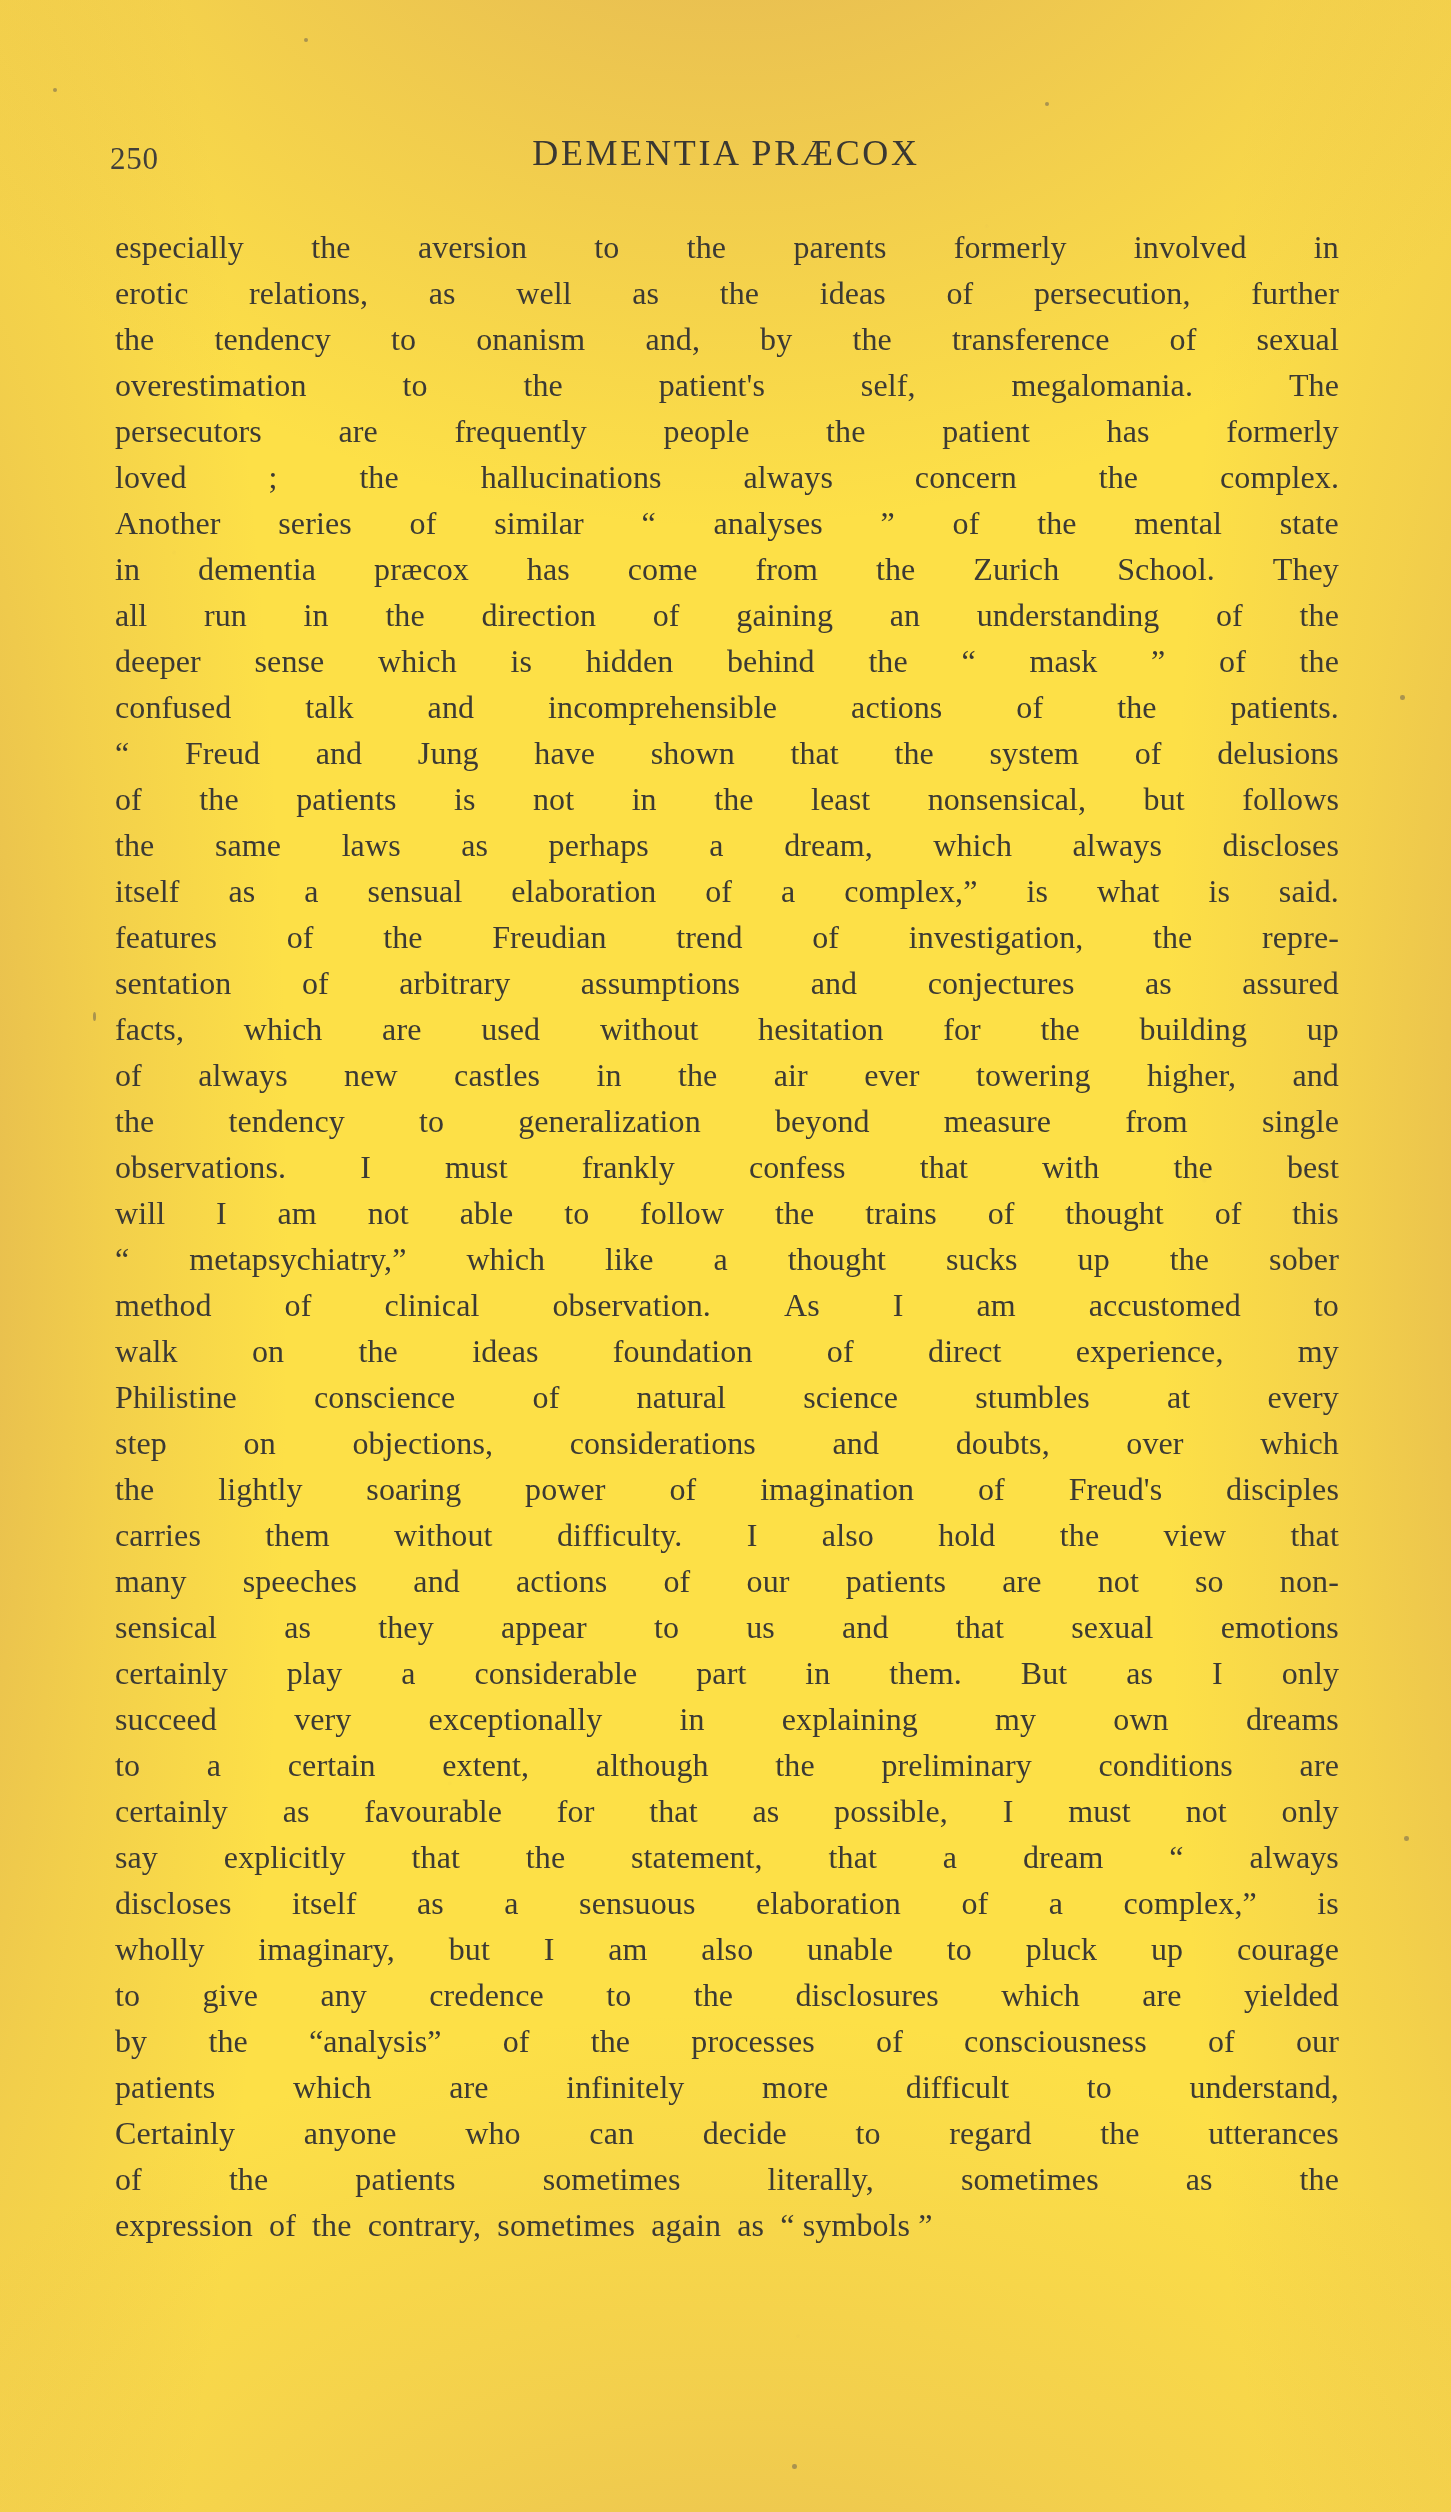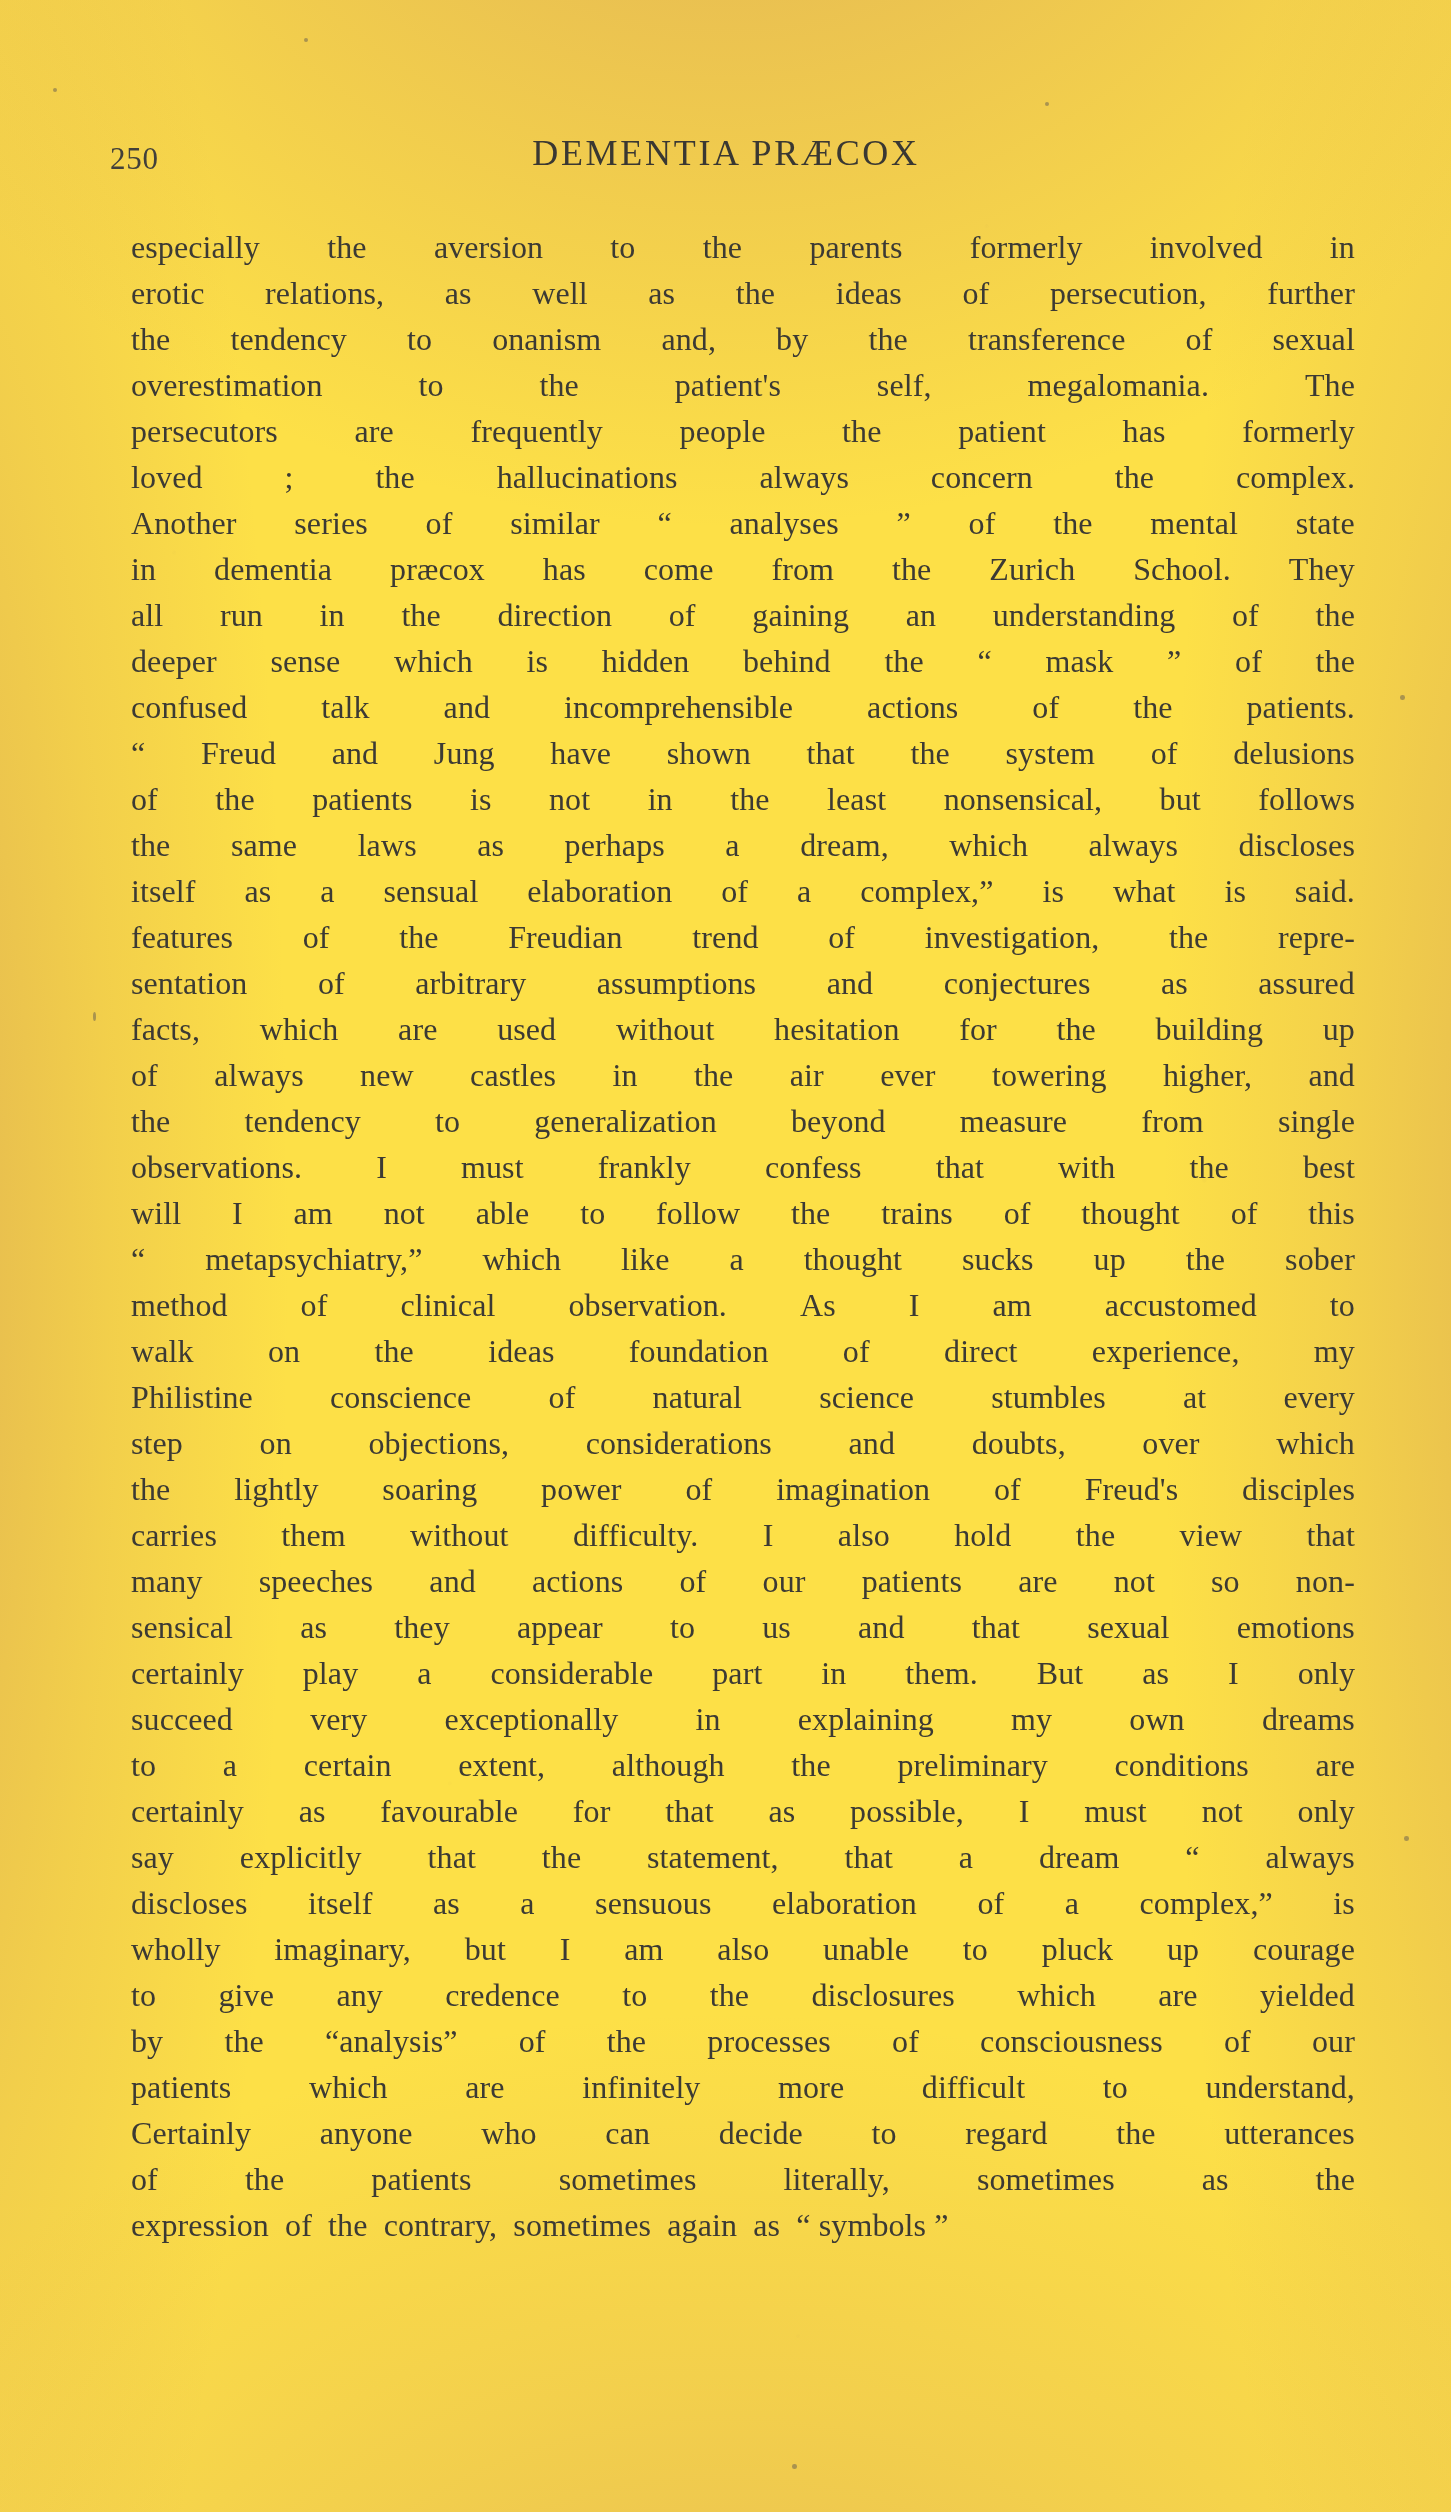--- a/index.html
+++ b/index.html
@@ -87,21 +87,20 @@
     color: #3a3832;
     font-family: "Liberation Serif", "DejaVu Serif", serif;
   }
 
   
   .text-block {
     position: absolute;
     left: 115px;
     top: 224px;
     width: 1224px;
-    margin-left: 16px;
   }
 
   .line {
     display: flex;
     justify-content: space-between;
     height: 46px;
     font-size: 32px;
     line-height: 46px;
     color: #3c3a34;
     white-space: pre;

